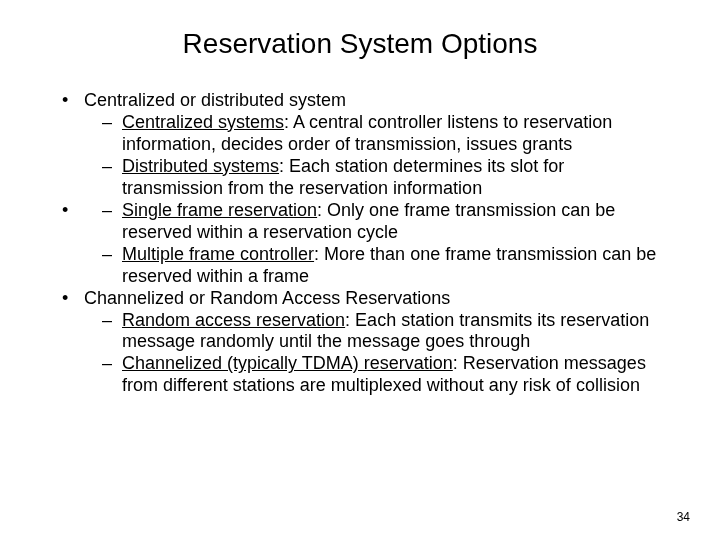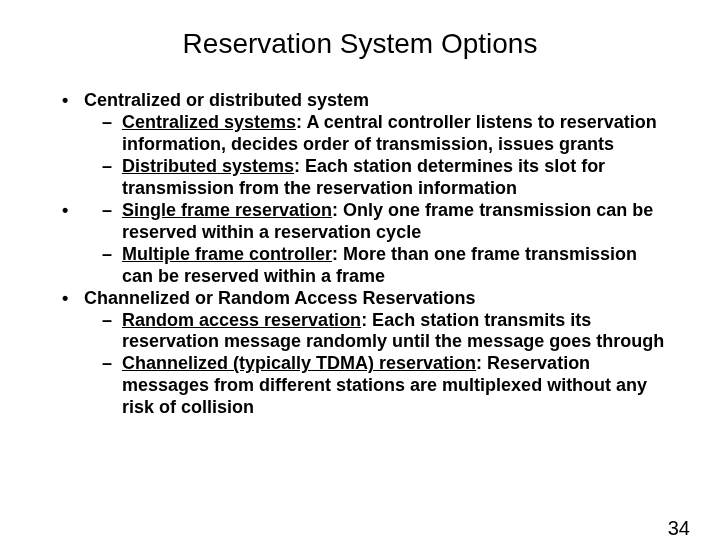--- a/index.html
+++ b/index.html
@@ -20,21 +20,20 @@
   }
   .title {
     font-size: 28px;
     text-align: center;
     margin: 0 0 30px 0;
     font-weight: normal;
   }
   .content {
     font-size: 18px;
     line-height: 1.22;
-    font-weight: bold;
   }
   ul.level1 {
     list-style: none;
     margin: 0;
     padding: 0 0 0 12px;
   }
   ul.level1 > li {
     position: relative;
     padding-left: 22px;
     margin: 0;
@@ -61,22 +60,22 @@
     left: 0;
     top: 0;
   }
   .term {
     text-decoration: underline;
     text-align: center;
   }
   .pagenum {
     position: absolute;
     right: 30px;
-    bottom: 0;
-    font-size: 20px;
+    bottom: 16px;
+    font-size: 12px;
   }
 </style>
 </head>
 <body>
 
 <div class="slide">
   <h1 class="title">Reservation System Options</h1>
 
   <div class="content">
     <ul class="level1">

